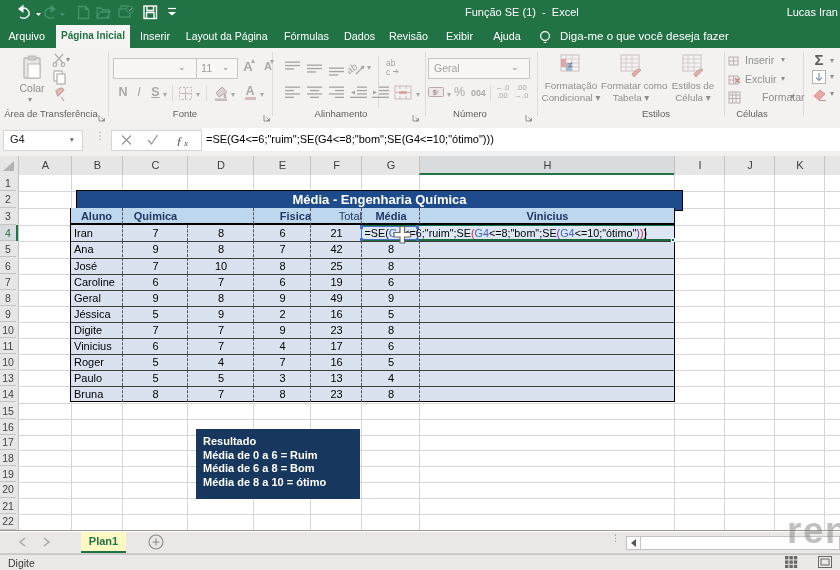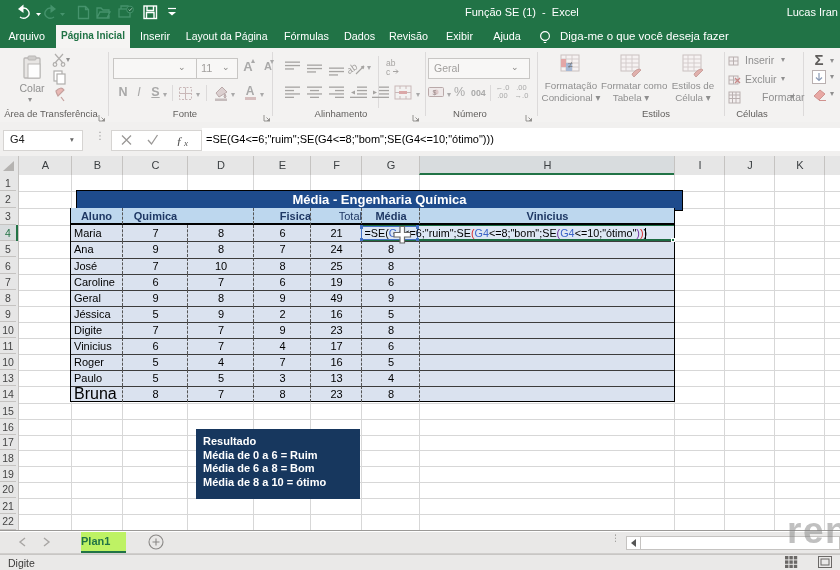--- a/index.html
+++ b/index.html
@@ -356,33 +356,33 @@
 <div class="ab" style="left:76px;top:190.3px;width:605px;height:19.1px;background:#1e4b8c;border:1.6px solid #000;color:#fff;font-size:13px;font-weight:700;text-align:center;line-height:17.5px">Média - Engenharia Química</div>
 <div class="ab" style="left:70px;top:208.4px;width:605px;height:17px;background:#bdd7ee;border-left:1.6px solid #000;border-right:1.6px solid #000;border-bottom:2px solid #000;box-sizing:border-box"></div>
 <div class="ab" style="left:71px;top:208.4px;width:51px;height:16px;color:#1f3864;font-size:11px;font-weight:700;text-align:center;line-height:16px">Aluno</div>
 <div class="ab" style="left:122px;top:208.4px;width:65px;height:16px;color:#1f3864;font-size:11px;font-weight:700;text-align:center;line-height:16px;border-left:1px dashed #555">Quimica</div>
 <div class="ab" style="left:187px;top:225px;width:66px;height:16px;color:#1f3864;font-size:11px;font-weight:700;text-align:left;line-height:16px;border-left:1px dashed #555">Calculo</div>
 <div class="ab" style="left:253px;top:208.4px;width:57px;height:16px;color:#1f3864;font-size:11px;font-weight:700;text-align:right;line-height:16px;border-left:1px dashed #555">Fisica</div>
 <div class="ab" style="left:310px;top:208.4px;width:51px;height:32px;color:#1f3864;font-size:11px;font-weight:400;text-align:right;line-height:16px;border-left:1px dashed #555">Total</div>
 <div class="ab" style="left:361px;top:208.4px;width:58px;height:16px;color:#1f3864;font-size:11px;font-weight:700;text-align:center;line-height:16px;border-left:1px dashed #555">Média</div>
 <div class="ab" style="left:419px;top:208.4px;width:255px;height:16px;color:#1f3864;font-size:11px;font-weight:700;text-align:center;line-height:16px;border-left:1px dashed #555">Vinicius</div>
 <div class="ab" style="left:70px;top:225.3px;width:605px;height:177.2px;background:#dae2ef;border-left:1.6px solid #000;border-right:1.6px solid #000;border-bottom:1.6px solid #000;box-sizing:border-box"></div>
-<div class="ab" style="left:71px;top:225.3px;width:51px;height:16.099999999999994px;color:#000;font-size:11px;line-height:16.099999999999994px;text-indent:3px">Maria</div>
+<div class="ab" style="left:71px;top:225.3px;width:51px;height:16.099999999999994px;color:#000;font-size:11px;line-height:16.099999999999994px;text-indent:3px">Iran</div>
 <div class="ab" style="left:122px;top:225.3px;width:65px;height:16.099999999999994px;color:#000;font-size:11px;line-height:16.099999999999994px;text-align:center;border-left:1px dashed #555">7</div>
 <div class="ab" style="left:187px;top:225.3px;width:66px;height:16.099999999999994px;color:#000;font-size:11px;line-height:16.099999999999994px;text-align:center;border-left:1px dashed #555">8</div>
 <div class="ab" style="left:253px;top:225.3px;width:57px;height:16.099999999999994px;color:#000;font-size:11px;line-height:16.099999999999994px;text-align:center;border-left:1px dashed #555">6</div>
 <div class="ab" style="left:310px;top:225.3px;width:51px;height:16.099999999999994px;color:#000;font-size:11px;line-height:16.099999999999994px;text-align:center;border-left:1px dashed #555">21</div>
 <div class="ab" style="left:361px;top:225.3px;width:58px;height:16.099999999999994px;color:#000;font-size:11px;line-height:16.099999999999994px;text-align:center;border-left:1px dashed #555"></div>
 <div class="ab" style="left:419px;top:225.3px;width:255px;height:16.099999999999994px;color:#000;font-size:11px;line-height:16.099999999999994px;text-align:center;border-left:1px dashed #555"></div>
 <div class="ab" style="left:71px;top:241.4px;width:603px;height:1px;background:#3c3c3c"></div>
 <div class="ab" style="left:71px;top:241.4px;width:51px;height:16.099999999999994px;color:#000;font-size:11px;line-height:16.099999999999994px;text-indent:3px">Ana</div>
 <div class="ab" style="left:122px;top:241.4px;width:65px;height:16.099999999999994px;color:#000;font-size:11px;line-height:16.099999999999994px;text-align:center;border-left:1px dashed #555">9</div>
 <div class="ab" style="left:187px;top:241.4px;width:66px;height:16.099999999999994px;color:#000;font-size:11px;line-height:16.099999999999994px;text-align:center;border-left:1px dashed #555">8</div>
 <div class="ab" style="left:253px;top:241.4px;width:57px;height:16.099999999999994px;color:#000;font-size:11px;line-height:16.099999999999994px;text-align:center;border-left:1px dashed #555">7</div>
-<div class="ab" style="left:310px;top:241.4px;width:51px;height:16.099999999999994px;color:#000;font-size:11px;line-height:16.099999999999994px;text-align:center;border-left:1px dashed #555">24</div>
+<div class="ab" style="left:310px;top:241.4px;width:51px;height:16.099999999999994px;color:#000;font-size:11px;line-height:16.099999999999994px;text-align:center;border-left:1px dashed #555">42</div>
 <div class="ab" style="left:361px;top:241.4px;width:58px;height:16.099999999999994px;color:#000;font-size:11px;line-height:16.099999999999994px;text-align:center;border-left:1px dashed #555">8</div>
 <div class="ab" style="left:419px;top:241.4px;width:255px;height:16.099999999999994px;color:#000;font-size:11px;line-height:16.099999999999994px;text-align:center;border-left:1px dashed #555"></div>
 <div class="ab" style="left:71px;top:257.5px;width:603px;height:1px;background:#3c3c3c"></div>
 <div class="ab" style="left:71px;top:257.5px;width:51px;height:16.100000000000023px;color:#000;font-size:11px;line-height:16.100000000000023px;text-indent:3px">José</div>
 <div class="ab" style="left:122px;top:257.5px;width:65px;height:16.100000000000023px;color:#000;font-size:11px;line-height:16.100000000000023px;text-align:center;border-left:1px dashed #555">7</div>
 <div class="ab" style="left:187px;top:257.5px;width:66px;height:16.100000000000023px;color:#000;font-size:11px;line-height:16.100000000000023px;text-align:center;border-left:1px dashed #555">10</div>
 <div class="ab" style="left:253px;top:257.5px;width:57px;height:16.100000000000023px;color:#000;font-size:11px;line-height:16.100000000000023px;text-align:center;border-left:1px dashed #555">8</div>
 <div class="ab" style="left:310px;top:257.5px;width:51px;height:16.100000000000023px;color:#000;font-size:11px;line-height:16.100000000000023px;text-align:center;border-left:1px dashed #555">25</div>
 <div class="ab" style="left:361px;top:257.5px;width:58px;height:16.100000000000023px;color:#000;font-size:11px;line-height:16.100000000000023px;text-align:center;border-left:1px dashed #555">8</div>
 <div class="ab" style="left:419px;top:257.5px;width:255px;height:16.100000000000023px;color:#000;font-size:11px;line-height:16.100000000000023px;text-align:center;border-left:1px dashed #555"></div>
@@ -436,21 +436,21 @@
 <div class="ab" style="left:419px;top:354.1px;width:255px;height:16.19999999999999px;color:#000;font-size:11px;line-height:16.19999999999999px;text-align:center;border-left:1px dashed #555"></div>
 <div class="ab" style="left:71px;top:370.3px;width:603px;height:1px;background:#3c3c3c"></div>
 <div class="ab" style="left:71px;top:370.3px;width:51px;height:16.099999999999966px;color:#000;font-size:11px;line-height:16.099999999999966px;text-indent:3px">Paulo</div>
 <div class="ab" style="left:122px;top:370.3px;width:65px;height:16.099999999999966px;color:#000;font-size:11px;line-height:16.099999999999966px;text-align:center;border-left:1px dashed #555">5</div>
 <div class="ab" style="left:187px;top:370.3px;width:66px;height:16.099999999999966px;color:#000;font-size:11px;line-height:16.099999999999966px;text-align:center;border-left:1px dashed #555">5</div>
 <div class="ab" style="left:253px;top:370.3px;width:57px;height:16.099999999999966px;color:#000;font-size:11px;line-height:16.099999999999966px;text-align:center;border-left:1px dashed #555">3</div>
 <div class="ab" style="left:310px;top:370.3px;width:51px;height:16.099999999999966px;color:#000;font-size:11px;line-height:16.099999999999966px;text-align:center;border-left:1px dashed #555">13</div>
 <div class="ab" style="left:361px;top:370.3px;width:58px;height:16.099999999999966px;color:#000;font-size:11px;line-height:16.099999999999966px;text-align:center;border-left:1px dashed #555">4</div>
 <div class="ab" style="left:419px;top:370.3px;width:255px;height:16.099999999999966px;color:#000;font-size:11px;line-height:16.099999999999966px;text-align:center;border-left:1px dashed #555"></div>
 <div class="ab" style="left:71px;top:386.4px;width:603px;height:1px;background:#3c3c3c"></div>
-<div class="ab" style="left:71px;top:386.4px;width:51px;height:16.100000000000023px;color:#000;font-size:16px;line-height:16.100000000000023px;text-indent:3px">Bruna</div>
+<div class="ab" style="left:71px;top:386.4px;width:51px;height:16.100000000000023px;color:#000;font-size:11px;line-height:16.100000000000023px;text-indent:3px">Bruna</div>
 <div class="ab" style="left:122px;top:386.4px;width:65px;height:16.100000000000023px;color:#000;font-size:11px;line-height:16.100000000000023px;text-align:center;border-left:1px dashed #555">8</div>
 <div class="ab" style="left:187px;top:386.4px;width:66px;height:16.100000000000023px;color:#000;font-size:11px;line-height:16.100000000000023px;text-align:center;border-left:1px dashed #555">7</div>
 <div class="ab" style="left:253px;top:386.4px;width:57px;height:16.100000000000023px;color:#000;font-size:11px;line-height:16.100000000000023px;text-align:center;border-left:1px dashed #555">8</div>
 <div class="ab" style="left:310px;top:386.4px;width:51px;height:16.100000000000023px;color:#000;font-size:11px;line-height:16.100000000000023px;text-align:center;border-left:1px dashed #555">23</div>
 <div class="ab" style="left:361px;top:386.4px;width:58px;height:16.100000000000023px;color:#000;font-size:11px;line-height:16.100000000000023px;text-align:center;border-left:1px dashed #555">8</div>
 <div class="ab" style="left:419px;top:386.4px;width:255px;height:16.100000000000023px;color:#000;font-size:11px;line-height:16.100000000000023px;text-align:center;border-left:1px dashed #555"></div>
 <div class="ab" style="left:361px;top:225.3px;width:313px;height:15.4px;background:#dde7f4"></div>
 <div class="ab" style="left:361px;top:224.8px;width:313px;height:1.4px;background:#1c6c43"></div>
 <div class="ab" style="left:361px;top:239.3px;width:310px;height:1.4px;background:#1c6c43"></div>
 <div class="ab" style="left:671px;top:238.3px;width:4px;height:4px;background:#1c6c43;border:1px solid #fff;box-sizing:border-box"></div>
@@ -465,21 +465,21 @@
 <path d="M10 2.5 h4.5 v6 h6 v4.5 h-6 v6 h-4.5 v-6 h-6 v-4.5 h6 z" fill="#fff" stroke="#6a6a6a" stroke-width="1.2"></path>
 </svg>
 <div class="ab" style="left:195.5px;top:429.3px;width:164px;height:69.5px;background:#17375e"></div>
 <div class="ab" style="left:203px;top:435px;width:155px;height:58px;color:#fff;font-size:11px;font-weight:700;line-height:13.7px">Resultado<br>Média de 0 a 6 = Ruim<br>Média de 6 a 8 = Bom<br>Média de 8 a 10 = ótimo</div>
 <div class="ab" style="left:0;top:530.2px;width:840px;height:1.3px;background:#9b9997"></div>
 <div class="ab" style="left:0;top:531.5px;width:840px;height:21px;background:#e9e8e7;border-bottom:1px solid #d0cecc"></div>
 <svg class="ab" style="left:18px;top:537px" width="36" height="10">
     <path d="M7 1 l-5 4 5 4" fill="none" stroke="#a8a6a4" stroke-width="1.4"></path>
     <path d="M26 1 l5 4 -5 4" fill="none" stroke="#a8a6a4" stroke-width="1.4"></path>
   </svg>
-<div class="ab" style="left:81px;top:531.5px;width:45px;height:19px;background:#bef264;border-bottom:2px solid #217346;color:#217346;font-size:11px;font-weight:700;text-align:left;line-height:19px">Plan1</div>
+<div class="ab" style="left:81px;top:531.5px;width:45px;height:19px;background:#fef9c3;border-bottom:2px solid #217346;color:#217346;font-size:11px;font-weight:700;text-align:center;line-height:19px">Plan1</div>
 <svg class="ab" style="left:148px;top:534px" width="16" height="16">
     <circle cx="8" cy="8" r="7" fill="none" stroke="#8a8886" stroke-width="1.1"></circle>
     <path d="M8 4.5 v7 M4.5 8 h7" stroke="#8a8886" stroke-width="1.1"></path>
   </svg>
 <div class="ab" style="left:611px;top:536px;width:4px;height:12px;color:#8a8886;font-size:9px;line-height:4.5px">⋮</div>
 <div class="ab" style="left:626px;top:535.5px;width:214px;height:14.5px;background:#fff;border:1px solid #c5c3c1;box-sizing:border-box"></div>
 <svg class="ab" style="left:629px;top:538px" width="10" height="10">
     <path d="M7 1 l-5 4 5 4" fill="#555" stroke="none"></path>
   </svg>
 <div class="ab" style="left:640px;top:536.5px;width:1px;height:12.5px;background:#c5c3c1"></div>

